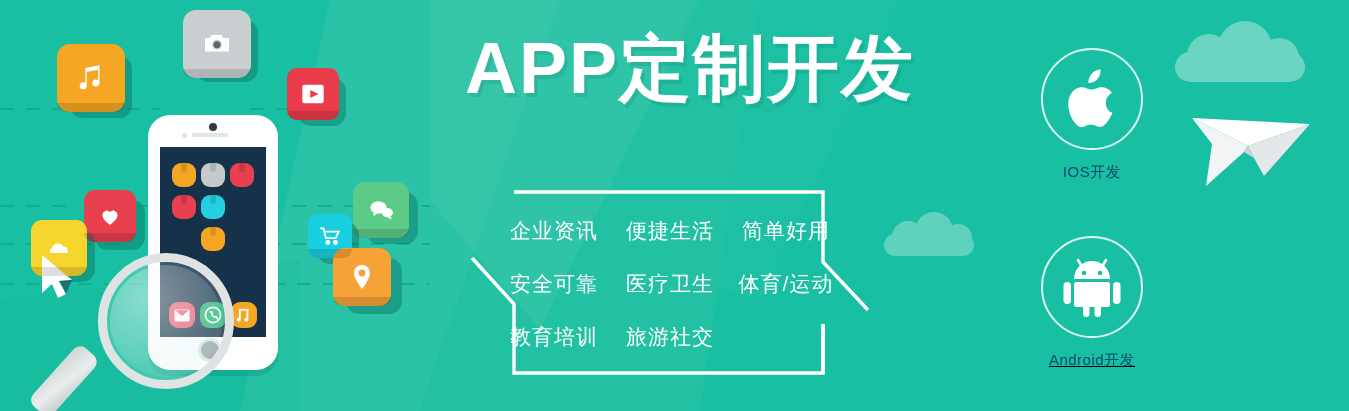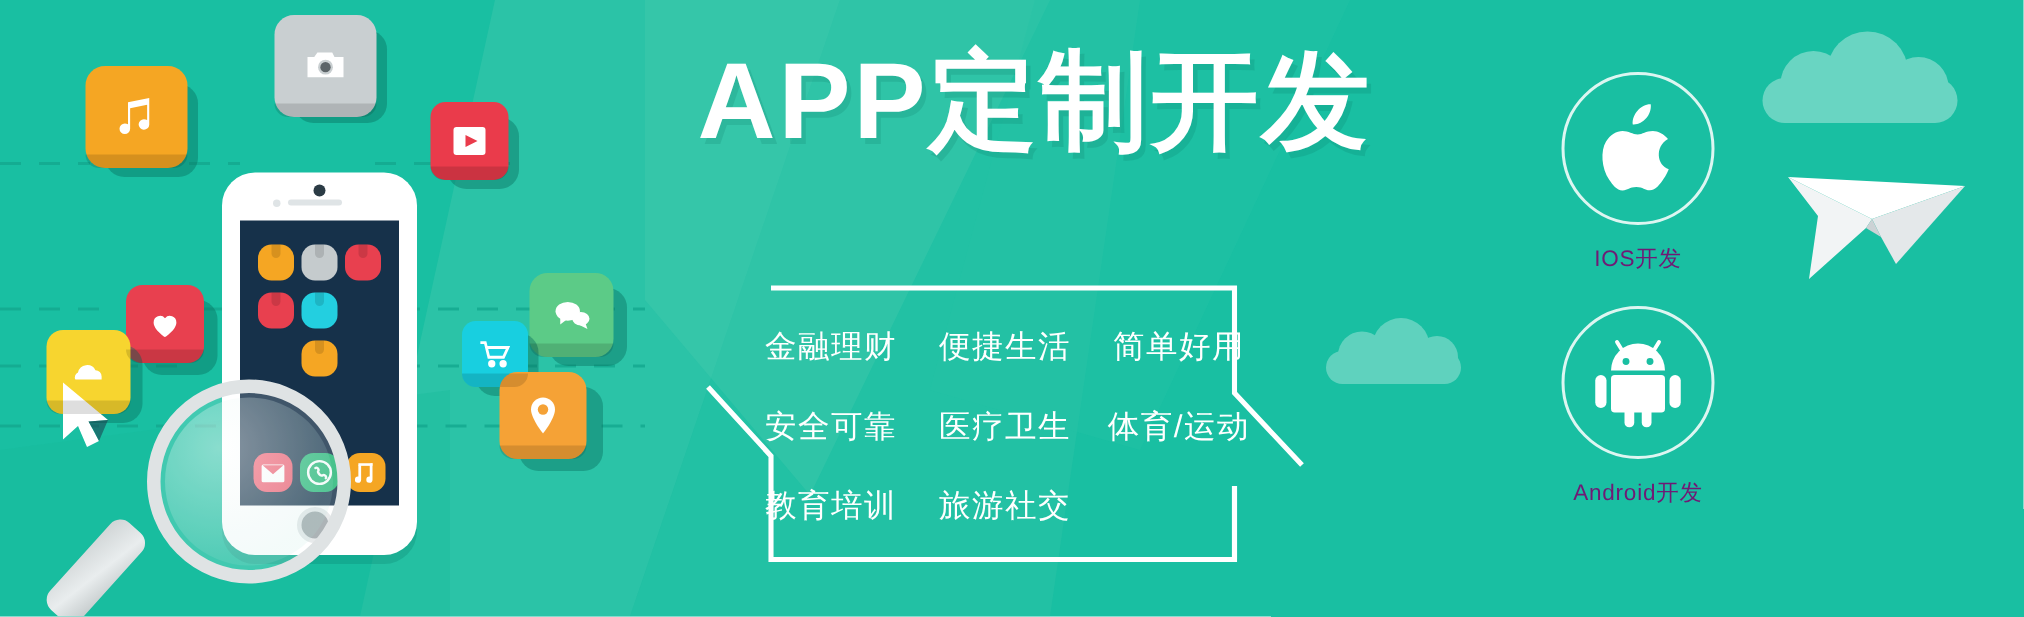--- a/index.html
+++ b/index.html
@@ -154,21 +154,21 @@
   .plat { position: absolute; left: 0; width: 140px; text-align: center; }
   .plat-circle {
     width: 102px; height: 102px;
     margin: 0 auto;
     border-radius: 50%;
     border: 2px solid rgba(255,255,255,.85);
     display: flex; align-items: center; justify-content: center;
   }
   .plat-label {
     margin-top: 13px;
-    color: #701a75;
+    color: #0c4a6e;
     font-size: 15px;
     letter-spacing: .5px;
   }
 
   .plane { position: absolute; left: 1186px; top: 88px; }
 </style>
 </head>
 <body>
 
 <div class="banner">
@@ -345,21 +345,21 @@
 
     <div class="catbox">
       <svg class="catbox-frame" width="400" height="185" viewBox="0 0 400 185">
 
         <path d="M 44 2 L 353 2 L 353 72 L 398 120" fill="none" stroke="#ffffff" stroke-width="3.4" stroke-linecap="butt"></path>
         <path d="M 398 120 L 398 120" fill="none" stroke="#ffffff" stroke-width="3.4"></path>
         <path d="M 353 134 L 353 183 L 44 183 L 44 114 L 2 68" fill="none" stroke="#ffffff" stroke-width="3.4"></path>
         <line x1="353" y1="134" x2="353" y2="183" stroke="#ffffff" stroke-width="3.4"></line>
       </svg>
       <div class="catgrid">
-        <div class="cat">金融理财</div>
+        <div class="cat">企业资讯</div>
         <div class="cat">便捷生活</div>
         <div class="cat">简单好用</div>
         <div class="cat">安全可靠</div>
         <div class="cat">医疗卫生</div>
         <div class="cat">体育/运动</div>
         <div class="cat">教育培训</div>
         <div class="cat">旅游社交</div>
       </div>
     </div>
   </div>
@@ -369,21 +369,21 @@
     <div class="plat" style="top:0;">
       <div class="plat-circle">
         <svg width="58" height="62" viewBox="0 0 56 62" fill="#ffffff">
           <path d="M36.5 1.5c.4 3.6-1 7-3.1 9.4-2.2 2.5-5.6 4.4-8.9 4.1-.5-3.4 1.2-7 3.2-9.2C30 3.1 33.6 1.3 36.5 1.5z"></path>
           <path d="M48.5 44.8c-1.2 2.8-1.8 4-3.4 6.4-2.2 3.4-5.3 7.6-9.2 7.7-3.4.1-4.3-2.2-9-2.2s-5.7 2.2-9.1 2.3c-3.9.1-6.8-3.8-9-7.1C3.6 44.1 2.9 32.5 6.7 26.3c2.7-4.4 7-7 11-7 4.1 0 6.7 2.3 10.1 2.3 3.3 0 5.3-2.3 10.1-2.3 3.6 0 7.4 2 10.1 5.4-8.9 4.9-7.5 17.6.5 20.1z"></path>
         </svg>
       </div>
       <div class="plat-label">IOS开发</div>
     </div>
 
-    <div class="plat" style="top:156px;">
+    <div class="plat" style="top:188px;text-decoration:underline;">
       <div class="plat-circle">
         <svg width="62" height="60" viewBox="0 0 62 60" fill="#ffffff">
 
           <line x1="17" y1="3" x2="22.5" y2="12" stroke="#ffffff" stroke-width="2.6" stroke-linecap="round"></line>
           <line x1="45" y1="3" x2="39.5" y2="12" stroke="#ffffff" stroke-width="2.6" stroke-linecap="round"></line>
 
           <path d="M13 22a18 18 0 0 1 36 0z"></path>
           <circle cx="23" cy="16" r="2.3" fill="#19bfa2"></circle>
           <circle cx="39" cy="16" r="2.3" fill="#19bfa2"></circle>
 

